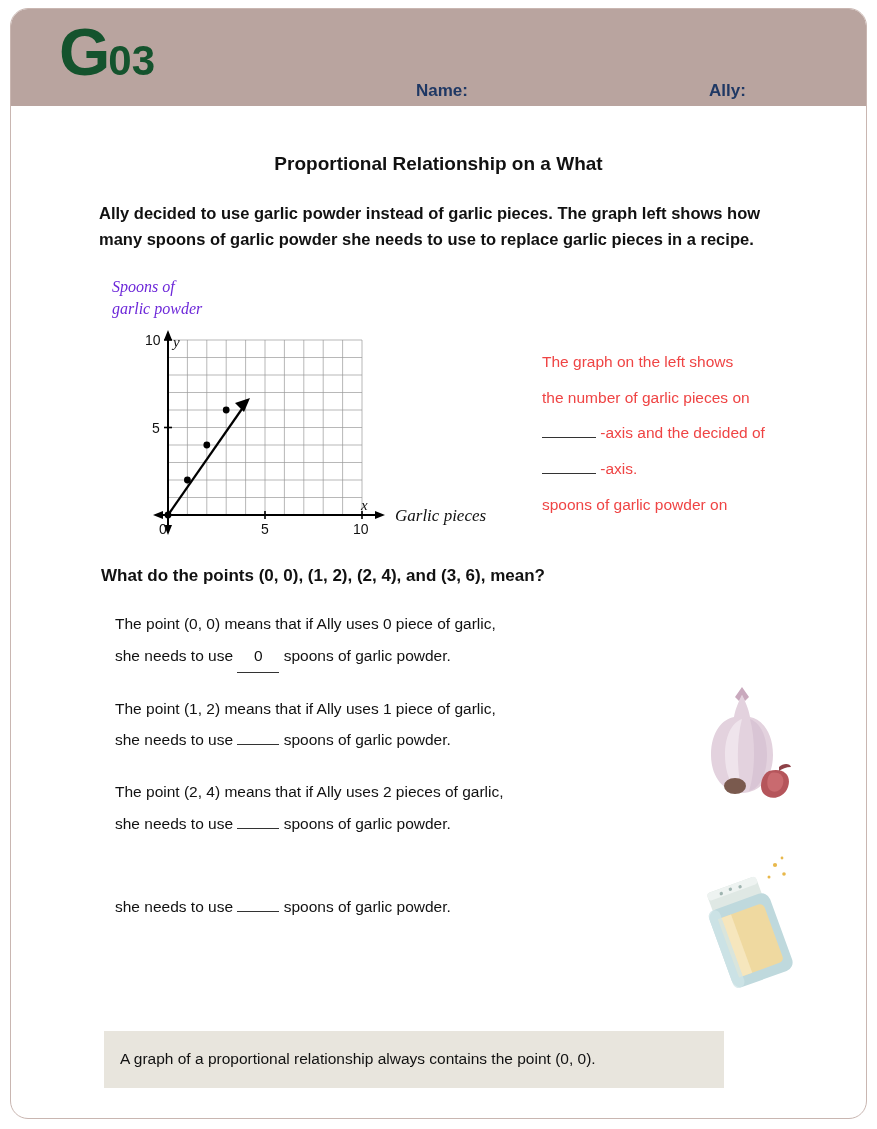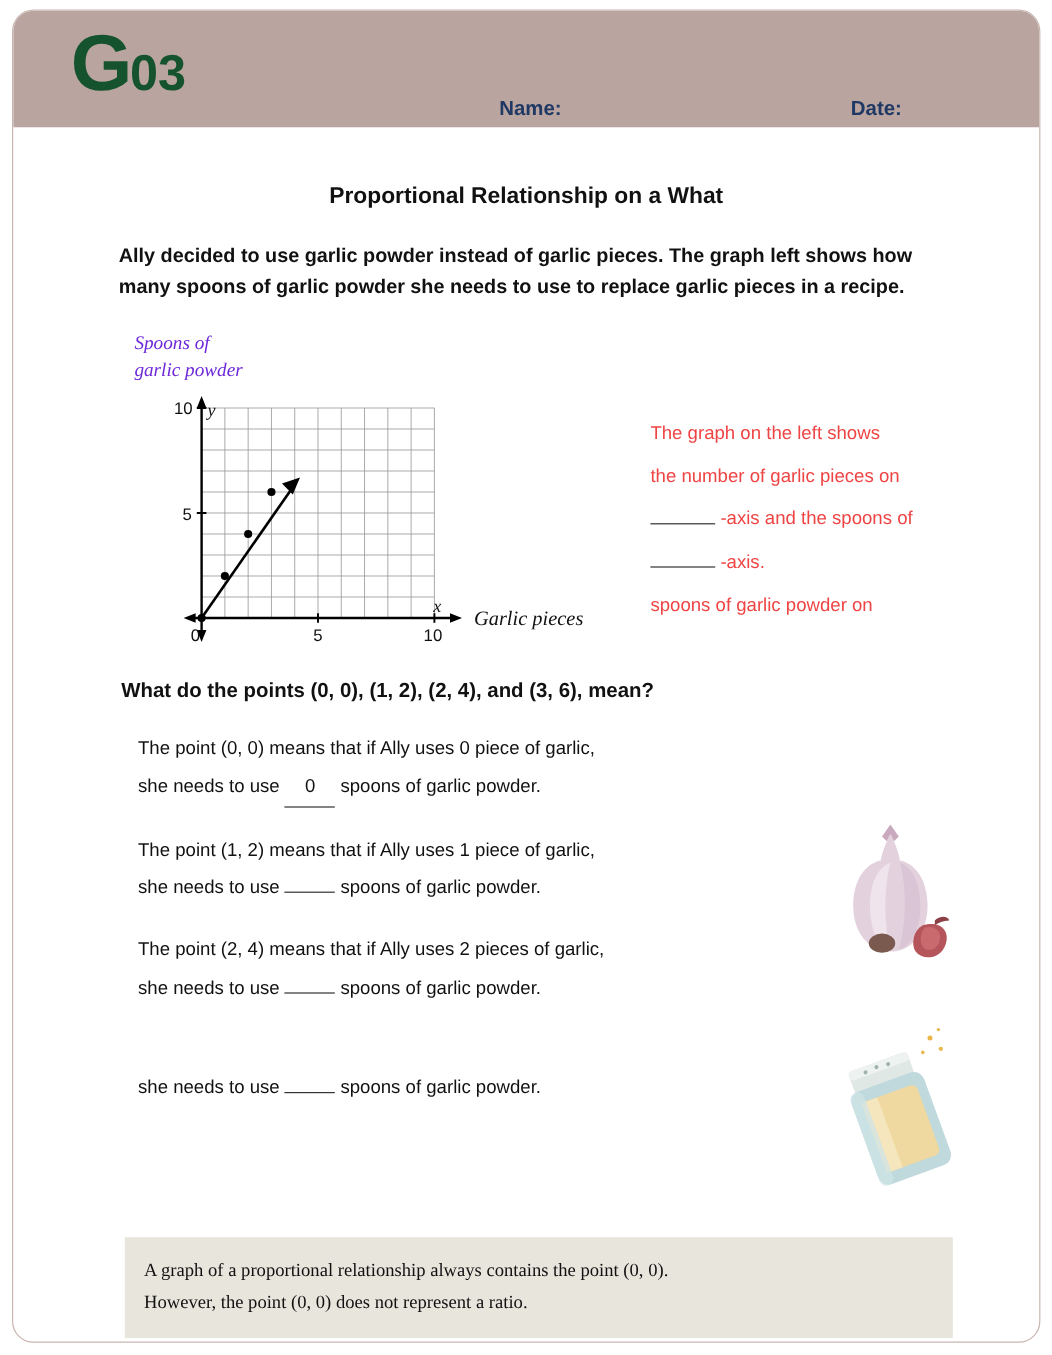--- a/index.html
+++ b/index.html
@@ -147,28 +147,27 @@
     text-align: center;
   }
   .fill.filled {
     border-bottom: 1px solid #333;
   }
   
   .note {
     position: absolute;
     left: 93px;
     top: 1022px;
-    width: 690px;
+    width: 620px;
     background: #e8e5dd;
     padding: 14px 16px 16px 16px;
     box-sizing: border-box;
     font-size: 15.5px;
     line-height: 1.75;
     color: #111;
-    font-family: Liberation Serif, serif;
   }
   
   .garlic {
     position: absolute;
     left: 676px;
     top: 676px;
     width: 110px;
     height: 125px;
   }
   .shaker {
@@ -183,21 +182,21 @@
 <body>
 
 <div class="page">
   <div class="sheet">
 
     <div class="header">
       <div class="code">
         <span class="g">G</span><span class="num">03</span>
       </div>
       <div class="name-label">Name:</div>
-      <div class="date-label">Date:</div>
+      <div class="date-label">Ally:</div>
     </div>
 
     <div class="content">
 
       <div class="title">Proportional Relationship on a What</div>
 
       <div class="intro">Ally decided to use garlic powder instead of garlic pieces. The graph left shows how many spoons of garlic powder she needs to use to replace garlic pieces in a recipe.</div>
 
       <div class="graph-block">
 
@@ -268,21 +267,21 @@
             <text x="230" y="204" font-family="Liberation Sans, sans-serif" font-size="14" fill="#111">10</text>
             <text x="238" y="180" font-family="Liberation Serif, serif" font-style="italic" font-size="15" fill="#111">x</text>
             <text x="50" y="17" font-family="Liberation Serif, serif" font-style="italic" font-size="15" fill="#111">y</text>
             <text x="272" y="191" font-family="Liberation Serif, serif" font-style="italic" font-size="17" fill="#111">Garlic pieces</text>
           </svg>
         </div>
 
         <div class="side-text">
           <div>The graph on the left shows</div>
           <div>the number of garlic pieces on</div>
-          <div><span class="blank"></span> <span>-axis and the spoons of</span></div>
+          <div><span class="blank"></span> <span>-axis and the decided of</span></div>
           <div><span class="blank"></span> <span>-axis.</span></div>
           <div>spoons of garlic powder on</div>
         </div>
       </div>
 
       <div class="question">What do the points (0, 0), (1, 2), (2, 4), and (3, 6), mean?</div>
 
       <div class="answers">
         <p>
           <span>The point (0, 0) means that if Ally uses 0 piece of garlic,</span><br>
@@ -335,17 +334,16 @@
         <circle cx="70" cy="39" r="1.7" fill="#9fb4b0"></circle>
       </g>
       <circle cx="92" cy="16" r="2.1" fill="#e8b84b"></circle>
       <circle cx="101" cy="25" r="1.8" fill="#e8b84b"></circle>
       <circle cx="86" cy="28" r="1.5" fill="#e8b84b"></circle>
       <circle cx="99" cy="9" r="1.4" fill="#e8b84b"></circle>
     </svg>
 
     <div class="note">
       <div>A graph of a proportional relationship always contains the point (0, 0).</div>
-      <div>However, the point (0, 0) does not represent a ratio.</div>
     </div>
 
   </div>
 </div>
 
 </body></html>

